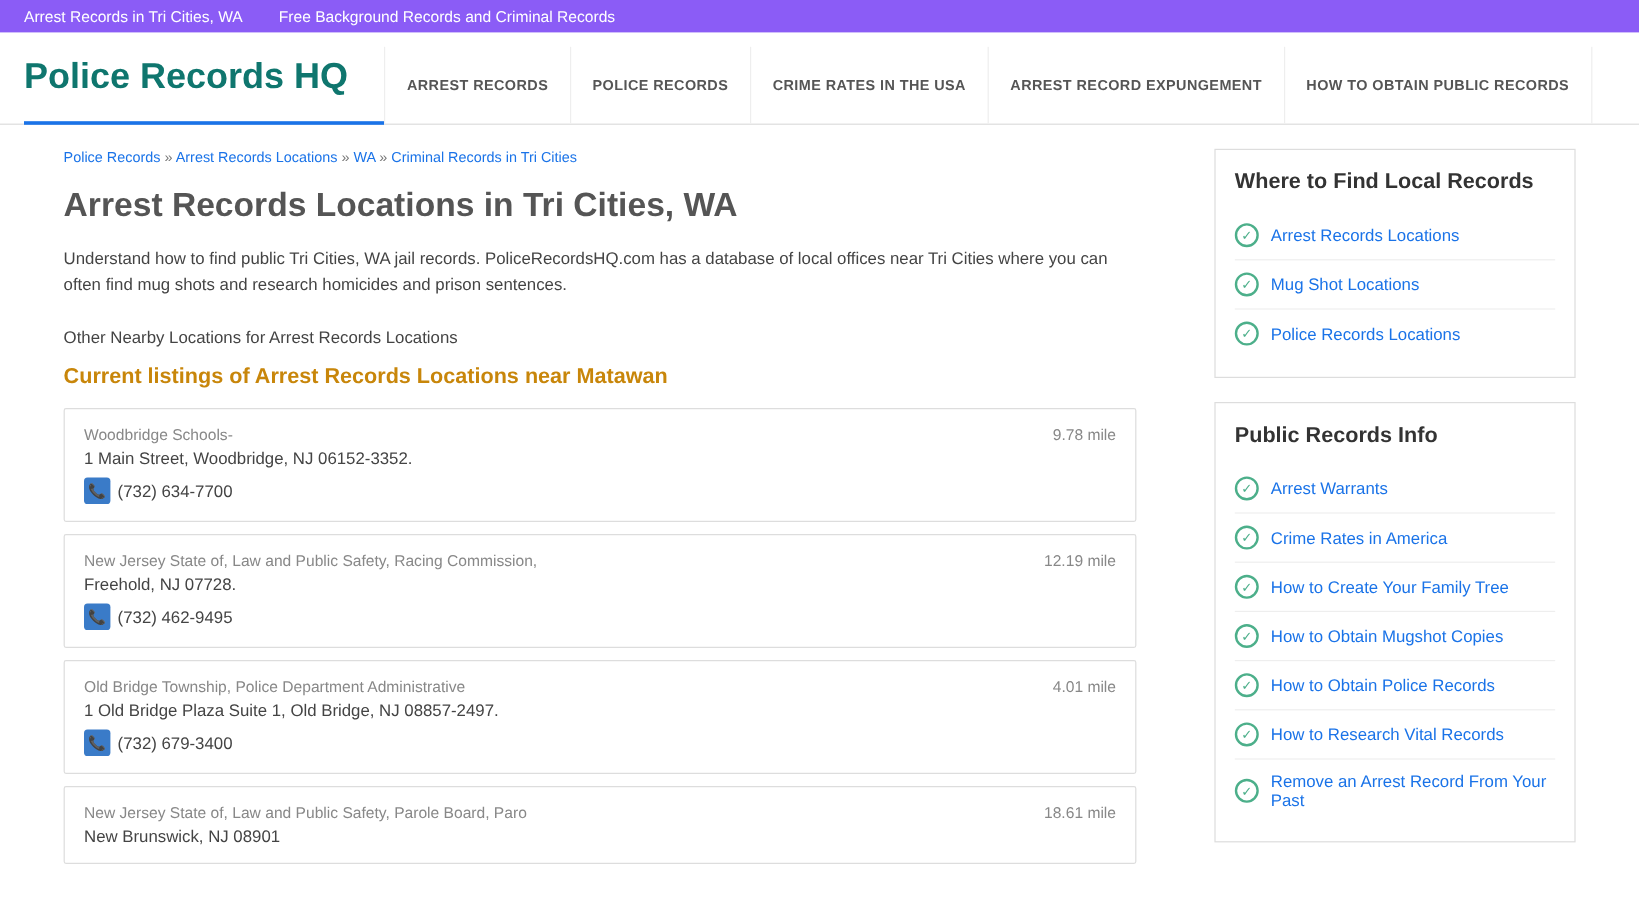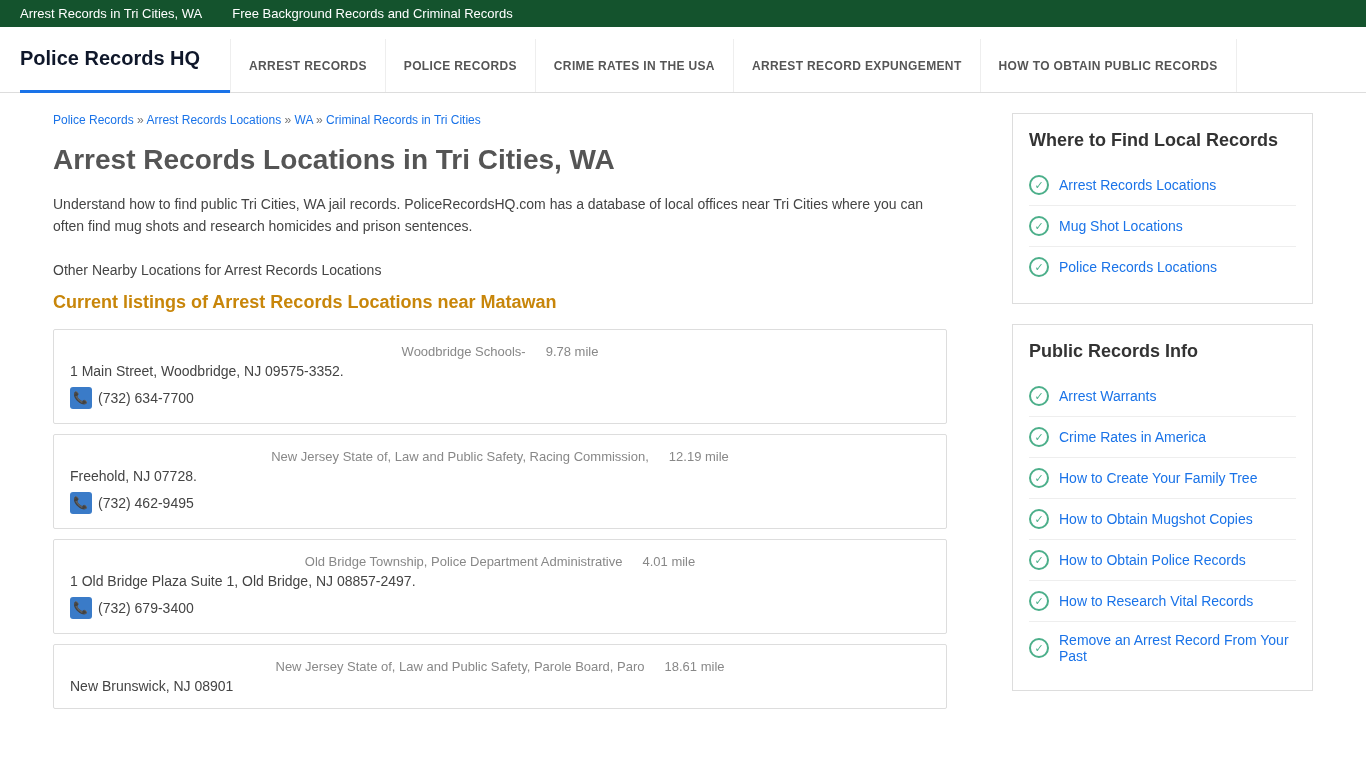--- a/index.html
+++ b/index.html
@@ -1,39 +1,39 @@
 <!DOCTYPE html>
 <html><head>
   <meta charset="utf-8">
   <style>
     * { box-sizing: border-box; margin: 0; padding: 0; }
     body { font-family: Arial, sans-serif; font-size: 14px; color: #333; background: #fff; }
 
     
     .top-bar {
-      background: #14532d;
+      background: #8b5cf6;
       color: #fff;
       font-size: 13px;
       padding: 6px 20px;
       display: flex;
       gap: 30px;
     }
     .top-bar a { color: #fff; text-decoration: none; }
 
     
     .header {
       border-bottom: 1px solid #ddd;
       padding: 0 20px;
       display: flex;
       align-items: stretch;
     }
     .logo {
-      font-size: 20px;
+      font-size: 30px;
       font-weight: bold;
-      color: #0f172a;
+      color: #0f766e;
       padding: 20px 30px 20px 0;
       border-bottom: 3px solid #1a73e8;
       margin-bottom: -1px;
       white-space: nowrap;
       text-decoration: none;
     }
     nav {
       display: flex;
       align-items: stretch;
       flex: 1;
@@ -108,21 +108,21 @@
 
     
     .location-card {
       border: 1px solid #ddd;
       padding: 14px 16px;
       margin-bottom: 10px;
       border-radius: 2px;
     }
     .location-card .card-top {
       display: flex;
-      justify-content: center;
+      justify-content: space-between;
       align-items: flex-start;
     }
     .location-name {
       font-size: 13px;
       color: #888;
       font-weight: normal;
     }
     .location-distance {
       font-size: 13px;
       color: #888;
@@ -237,21 +237,21 @@
 
     <h2 class="section-heading">Current listings of Arrest Records Locations near Matawan</h2>
 
     <div>
 
       <div class="location-card">
         <div class="card-top">
           <span class="location-name">Woodbridge Schools-</span>
           <span class="location-distance">9.78 mile</span>
         </div>
-        <div class="location-address">1 Main Street, Woodbridge, NJ 09575-3352.</div>
+        <div class="location-address">1 Main Street, Woodbridge, NJ 06152-3352.</div>
         <div class="location-phone">
           <span class="phone-icon">📞</span>
           <span>(732) 634-7700</span>
         </div>
       </div>
 
       <div class="location-card">
         <div class="card-top">
           <span class="location-name">New Jersey State of, Law and Public Safety, Racing Commission,</span>
           <span class="location-distance">12.19 mile</span>

